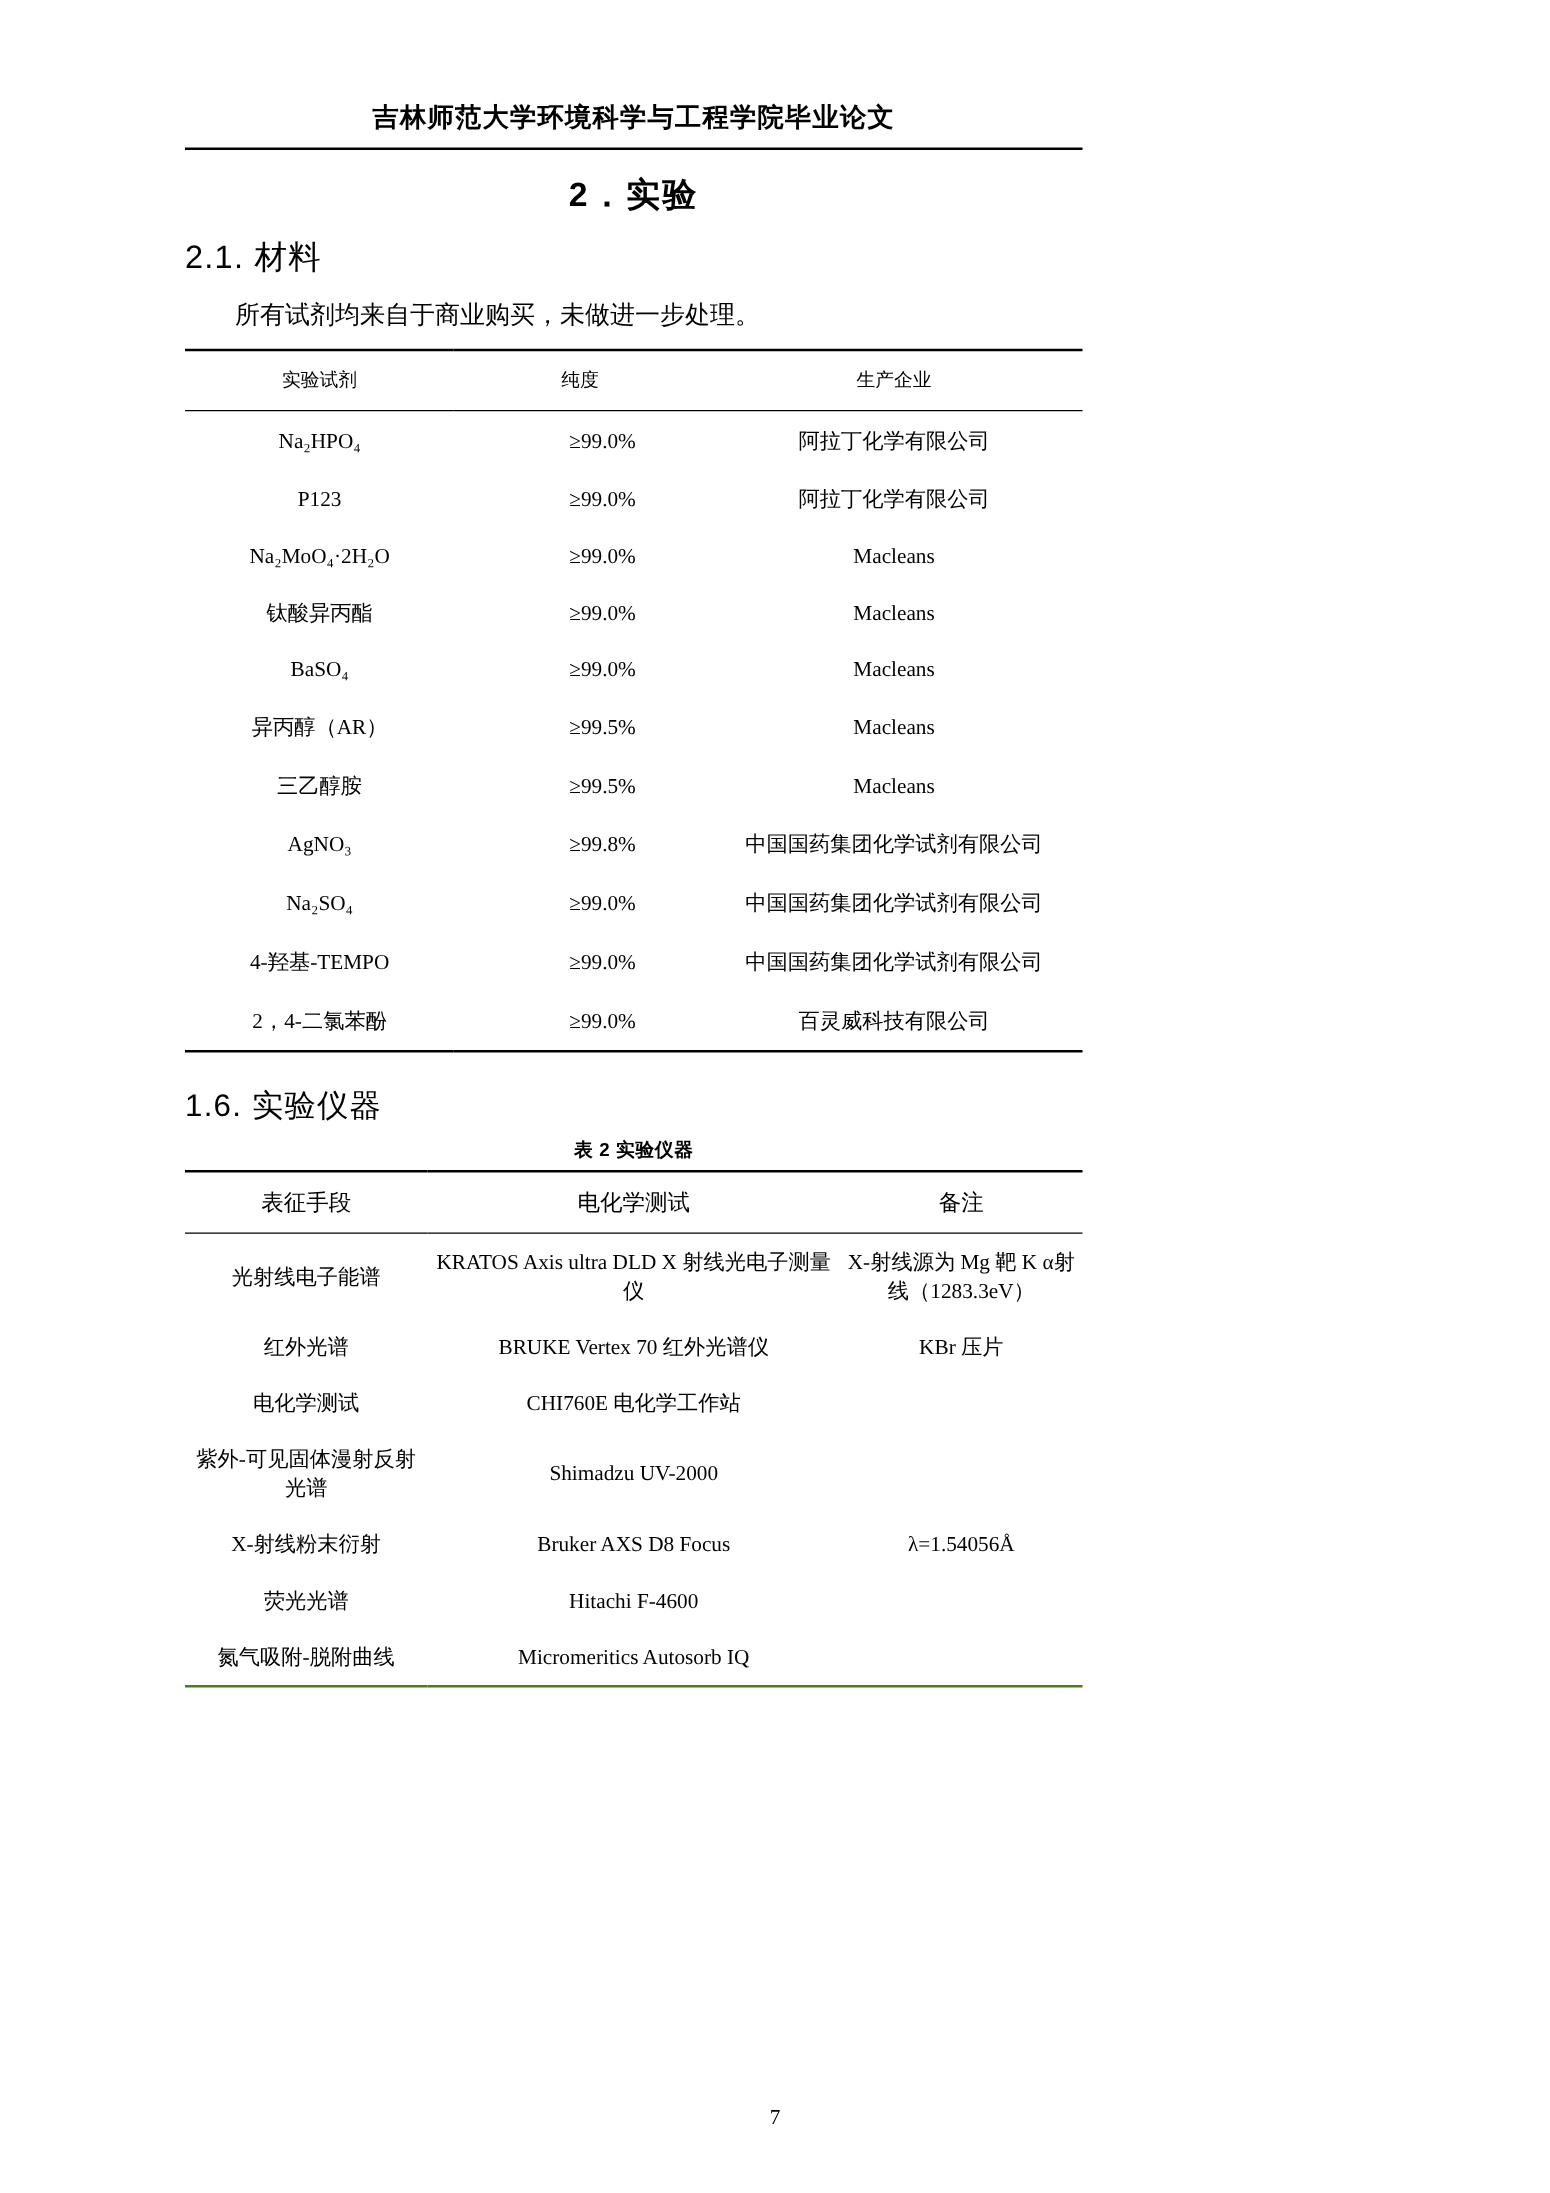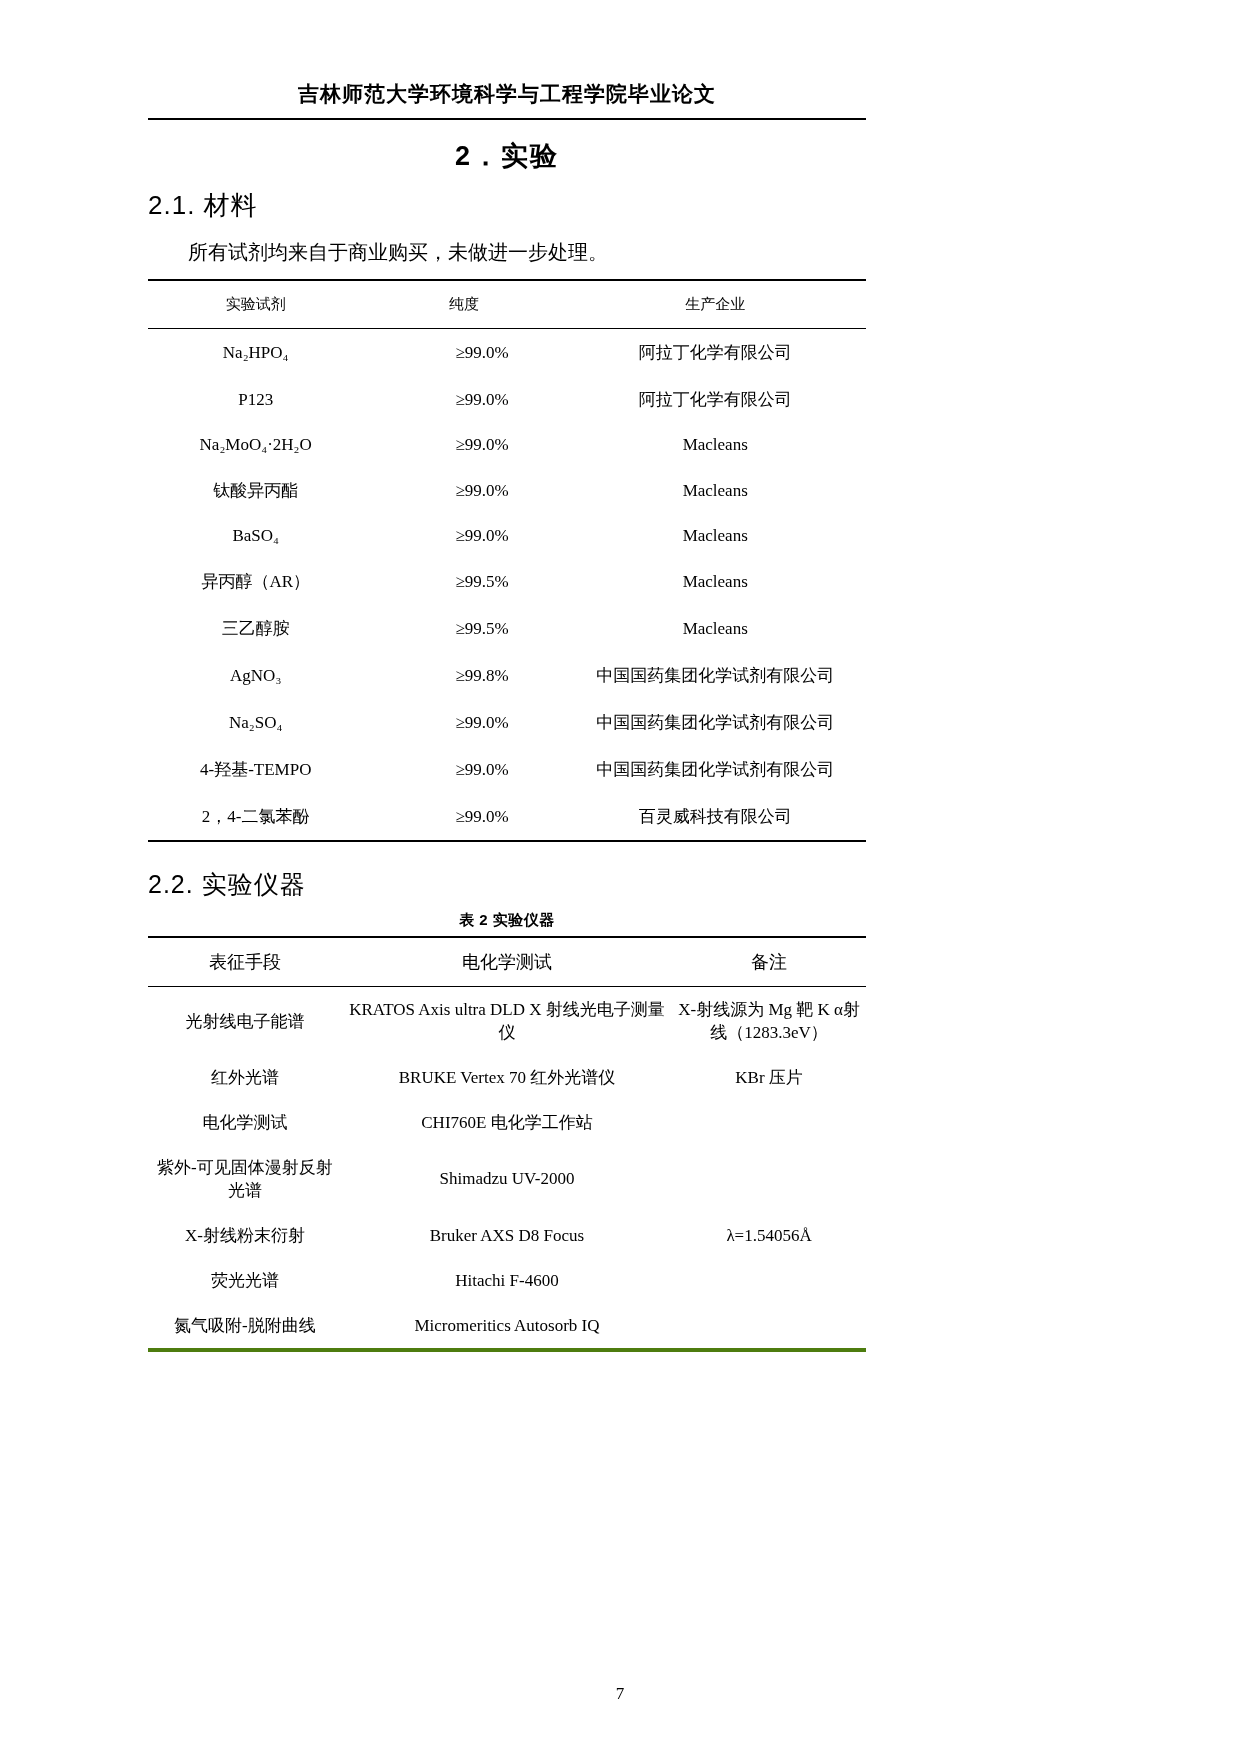--- a/index.html
+++ b/index.html
@@ -88,21 +88,21 @@
     padding: 12px 4px;
     text-align: center;
     vertical-align: middle;
   }
   table.tbl1 tbody td.col-pure {
     text-align: left;
     padding-left: 92px;
   }
   table.tbl2 {
     border-top: 2px solid #000;
-    border-bottom: 4px solid #4d7c0f;
+    border-bottom: 2px solid #4d7c0f;
   }
   table.tbl2 thead th {
     font-weight: normal;
     padding: 12px 4px;
     border-bottom: 1.5px solid #000;
     text-align: center;
     font-size: 18px;
   }
   table.tbl2 tbody td {
     padding: 11px 4px;
@@ -200,21 +200,21 @@
         <td>中国国药集团化学试剂有限公司</td>
       </tr>
       <tr>
         <td>2，4-二氯苯酚</td>
         <td class="col-pure">≥99.0%</td>
         <td>百灵威科技有限公司</td>
       </tr>
     </tbody>
   </table>
 
-  <div class="section-title-2">2.2. 实验仪器</div>
+  <div class="section-title-2">1.6. 实验仪器</div>
 
   <div class="table-caption">表 2  实验仪器</div>
 
   <table class="tbl2">
     <thead>
       <tr>
         <th class="d1">表征手段</th>
         <th class="d2">电化学测试</th>
         <th class="d3">备注</th>
       </tr>

